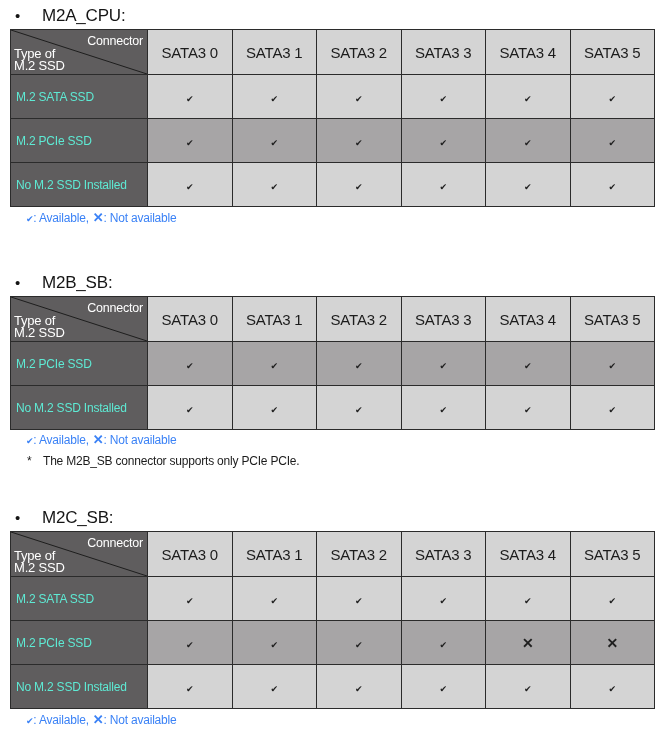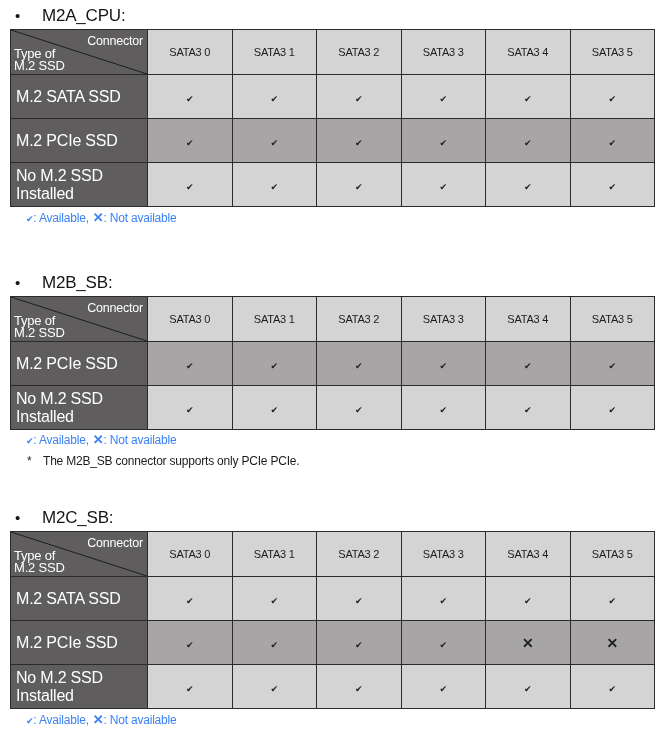--- a/index.html
+++ b/index.html
@@ -79,28 +79,28 @@
       position: absolute;
       left: 3px;
       bottom: 2px;
       font-size: 13px;
       line-height: 12px;
       text-align: left;
     }
     th.col-head {
       background: #d4d4d4;
       color: #1c1c1c;
-      font-size: 11px;
+      font-size: 15px;
     }
     td.row-head {
       background: #5f5d5e;
-      color: #ffffff;
+      color: #5eead4;
       text-align: left !important;
       padding-left: 5px !important;
-      font-size: 16px;
+      font-size: 12px;
     }
     tr.light td.cell { background: #d4d4d4; }
     tr.dark td.cell { background: #a7a5a6; }
     td.cell { color: #1f1f1f; }
     td.cell .sym-available {
       font-size: 9px;
       display: inline-block;
       transform: translateY(1px);
     }
     td.cell .sym-not {

